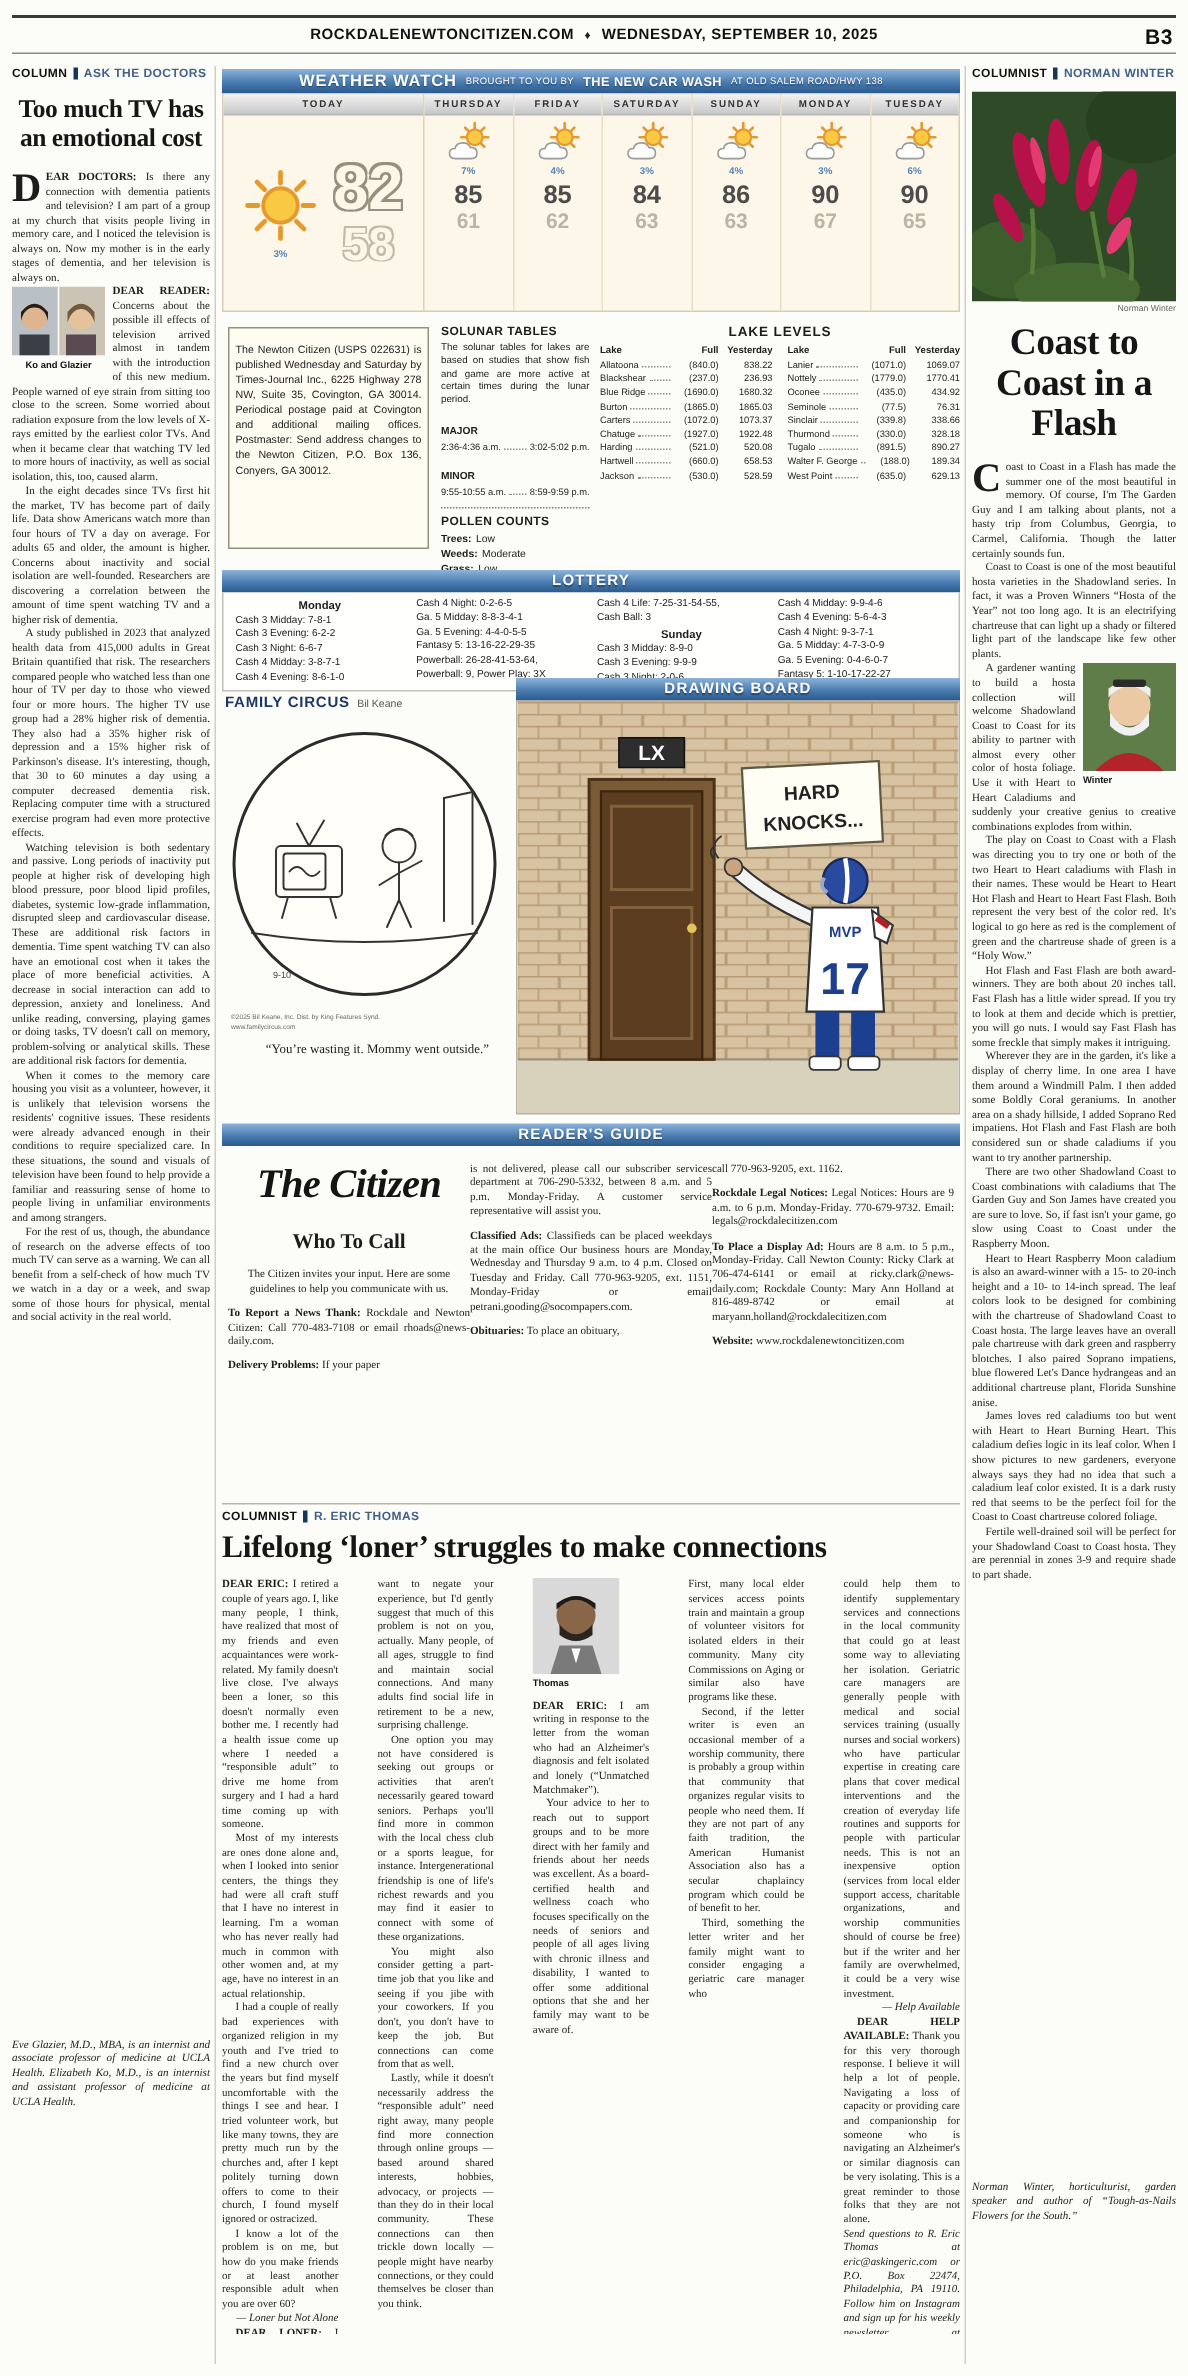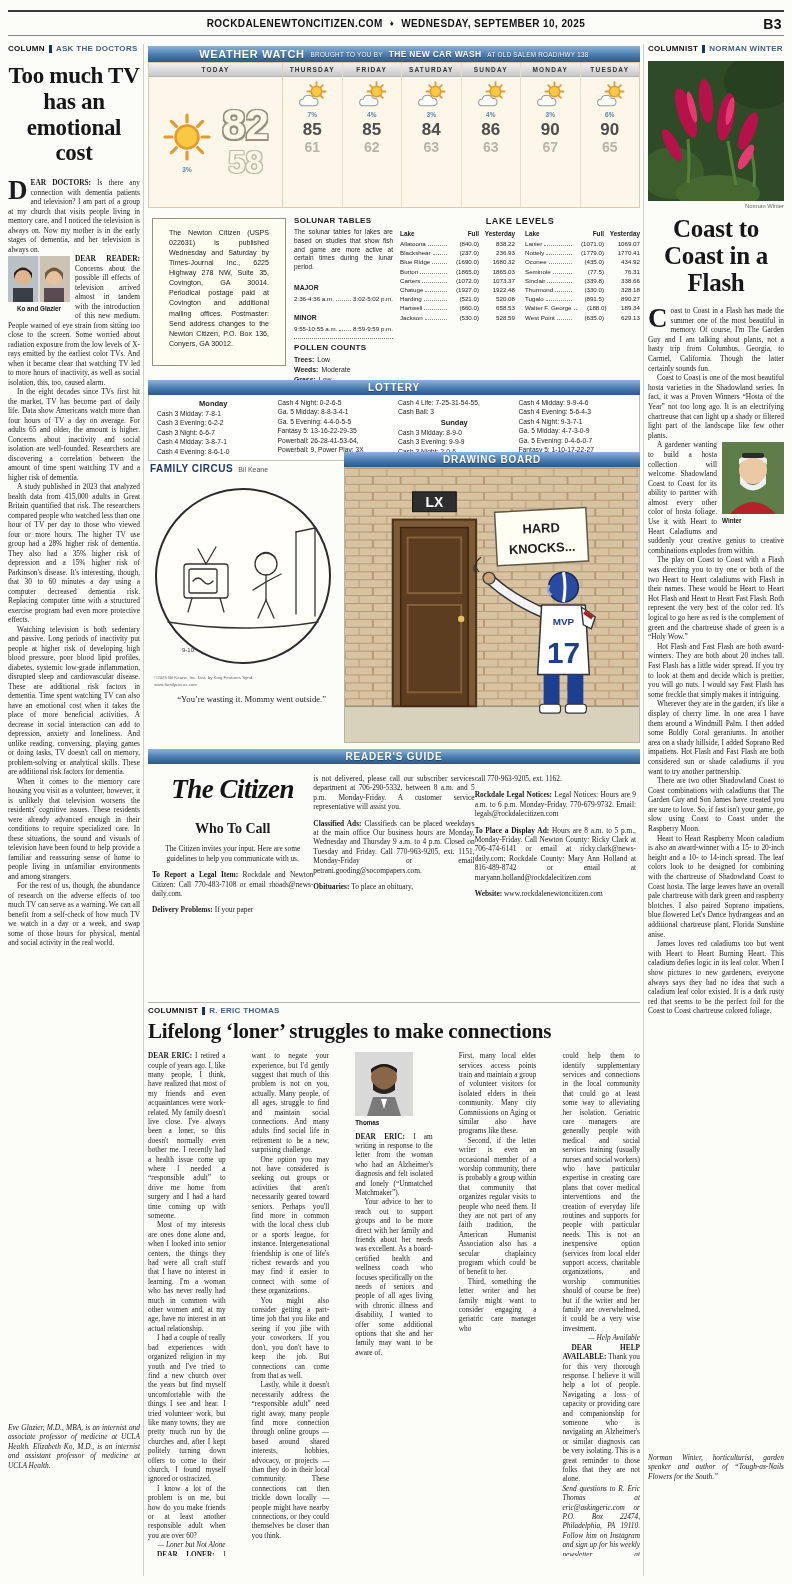--- a/index.html
+++ b/index.html
@@ -31,21 +31,21 @@
   .art.noindent,.lead{text-indent:0}
   .art.signoff{text-indent:0;text-align:right;font-style:italic}
   .art.italic{font-style:italic;text-indent:0}
   .sig{font-style:italic;font-size:7.4px;line-height:9.4px;margin-top:7px;text-align:justify}
   .pcap{font-family:"Liberation Sans",sans-serif;font-weight:bold;font-size:6.3px;margin-top:2px;text-align:center;color:#111}
   .pcap-left{text-align:left}
   .dots{flex:1;border-bottom:1px dotted #8c8c8c;margin:0 2px 2px 2px;min-width:3px}
 
   
   .adcol{left:8px;top:44px;width:132px}
-  .ad-headline{font-size:23px;line-height:1.12;text-align:center;margin:10px 0 0;letter-spacing:-.3px;color:#161616}
+  .ad-headline{font-size:17px;line-height:1.12;text-align:center;margin:10px 0 0;letter-spacing:-.3px;color:#161616}
   .ad-body{margin-top:12px;font-size:7.4px;line-height:9.5px;text-align:justify;height:1238px;overflow:hidden}
   .ad-photo{float:left;width:62px;margin:2px 5px 2px 0}
   .ad-photo svg{width:62px;height:46px;display:block}
 
   
   .weatherbar{left:148px;top:46px;width:492px;height:16px}
   .wb-title{font-size:11px;letter-spacing:.6px}
   .wb-pre,.wb-loc{font-size:6.3px;font-weight:normal;letter-spacing:.3px}
   .wb-sponsor{font-size:8.5px;letter-spacing:.3px}
   .weather{left:148px;top:62px;width:492px;height:146px;background:var(--cream,#fcf7e8);
@@ -65,21 +65,21 @@
   .days{flex:1;display:flex}
   .day{flex:1;display:flex;flex-direction:column;align-items:center;border-left:1px solid #e6dec6}
   .day:first-child{border-left:none}
   .day-ic{width:30px;height:30px;margin-top:4px}
   .day-pct{font-family:"Liberation Sans",sans-serif;font-weight:bold;font-size:6.5px;color:#5b84b5}
   .day-hi{font-family:"Liberation Sans",sans-serif;font-weight:bold;font-size:17px;line-height:19px;color:#4c4c4c;margin-top:2px}
   .day-lo{font-family:"Liberation Sans",sans-serif;font-weight:bold;font-size:14px;line-height:16px;color:#b9b4a4}
 
   
   .npbox{left:152px;top:218px;width:134px;height:148px;border:1px solid #97917e;background:#fffdf1;
-         padding:9px 16px;font-family:"Liberation Sans",sans-serif;font-size:7.1px;line-height:1.42;color:#222;text-align:justify}
+         padding:9px 4px;font-family:"Liberation Sans",sans-serif;font-size:7.1px;line-height:1.42;color:#222;text-align:justify}
   .solunar{left:294px;top:216px;width:99px;font-family:"Liberation Sans",sans-serif}
   .solunar h3{font-size:8px;font-weight:bold;letter-spacing:.3px;margin-bottom:3px}
   .sol-intro{font-size:6.5px;line-height:1.35;margin-bottom:4px;text-align:justify}
   .sol-grp{margin-bottom:3px}
   .sol-grp b{font-size:6.8px}
   .sol-row{display:flex;align-items:baseline;font-size:6.2px;line-height:9px}
   .dotline{border-top:1px dotted #777;margin:5px 0 4px}
   .pol-row{font-size:6.9px;line-height:10px}
   .pol-row span{margin-left:3px}
   .lakes{left:400px;top:216px;width:240px;font-family:"Liberation Sans",sans-serif}
@@ -632,21 +632,21 @@
 
   <div class="bluebar rgbar abs">
     <span>READER'S GUIDE</span>
   </div>
   <section class="rg abs">
     <div class="rg-col">
       <div class="rg-logo">The Citizen</div>
       <div class="rg-head">Who To Call</div>
       <p class="rg-intro">The Citizen invites your input. Here are some guidelines to help you communicate with us.</p>
       <div>
-          <p class="rg-item"><b>To Report a Legal Item:</b><span> Rockdale and Newton Citizen: Call 770-483-7108 or email rhoads@news-daily.com.</span></p>
+          <p class="rg-item"><b>To Report a News Thank:</b><span> Rockdale and Newton Citizen: Call 770-483-7108 or email rhoads@news-daily.com.</span></p>
           <p class="rg-item"><b>Delivery Problems:</b><span> If your paper</span></p>
         </div>
     </div>
     <div class="rg-col">
       <div>
           <p class="rg-item"><b></b><span>is not delivered, please call our subscriber services department at 706-290-5332, between 8 a.m. and 5 p.m. Monday-Friday. A customer service representative will assist you.</span></p>
           <p class="rg-item"><b>Classified Ads:</b><span> Classifieds can be placed weekdays at the main office Our business hours are Monday, Wednesday and Thursday 9 a.m. to 4 p.m. Closed on Tuesday and Friday. Call 770-963-9205, ext. 1151, Monday-Friday or email petrani.gooding@socompapers.com.</span></p>
           <p class="rg-item"><b>Obituaries:</b><span> To place an obituary,</span></p>
         </div>
     </div>
@@ -711,20 +711,21 @@
           <figcaption class="pcap pcap-left">Winter</figcaption>
         </figure>
         <div>
             <p class="art"><b></b><span>A gardener wanting to build a hosta collection will welcome Shadowland Coast to Coast for its ability to partner with almost every other color of hosta foliage. Use it with Heart to Heart Caladiums and suddenly your creative genius to creative combinations explodes from within.</span></p>
             <p class="art"><b></b><span>The play on Coast to Coast with a Flash was directing you to try one or both of the two Heart to Heart caladiums with Flash in their names. These would be Heart to Heart Hot Flash and Heart to Heart Fast Flash. Both represent the very best of the color red. It's logical to go here as red is the complement of green and the chartreuse shade of green is a “Holy Wow.”</span></p>
             <p class="art"><b></b><span>Hot Flash and Fast Flash are both award-winners. They are both about 20 inches tall. Fast Flash has a little wider spread. If you try to look at them and decide which is prettier, you will go nuts. I would say Fast Flash has some freckle that simply makes it intriguing.</span></p>
             <p class="art"><b></b><span>Wherever they are in the garden, it's like a display of cherry lime. In one area I have them around a Windmill Palm. I then added some Boldly Coral geraniums. In another area on a shady hillside, I added Soprano Red impatiens. Hot Flash and Fast Flash are both considered sun or shade caladiums if you want to try another partnership.</span></p>
             <p class="art"><b></b><span>There are two other Shadowland Coast to Coast combinations with caladiums that The Garden Guy and Son James have created you are sure to love. So, if fast isn't your game, go slow using Coast to Coast under the Raspberry Moon.</span></p>
             <p class="art"><b></b><span>Heart to Heart Raspberry Moon caladium is also an award-winner with a 15- to 20-inch height and a 10- to 14-inch spread. The leaf colors look to be designed for combining with the chartreuse of Shadowland Coast to Coast hosta. The large leaves have an overall pale chartreuse with dark green and raspberry blotches. I also paired Soprano impatiens, blue flowered Let's Dance hydrangeas and an additional chartreuse plant, Florida Sunshine anise.</span></p>
             <p class="art"><b></b><span>James loves red caladiums too but went with Heart to Heart Burning Heart. This caladium defies logic in its leaf color. When I show pictures to new gardeners, everyone always says they had no idea that such a caladium leaf color existed. It is a dark rusty red that seems to be the perfect foil for the Coast to Coast chartreuse colored foliage.</span></p>
+            <p class="art"><b></b><span>Fertile well-drained soil will be perfect for your Shadowland Coast to Coast hosta. They are perennial in zones 3-9 and require shade to part shade.</span></p>
           </div>
       </div>
     </div>
     <p class="sig">Norman Winter, horticulturist, garden speaker and author of “Tough-as-Nails Flowers for the South.”</p>
   </section>
 
   <section class="tsec abs">
     <div class="kicker">
       <span class="k1">COLUMNIST</span>
       <span class="kmark"></span>

